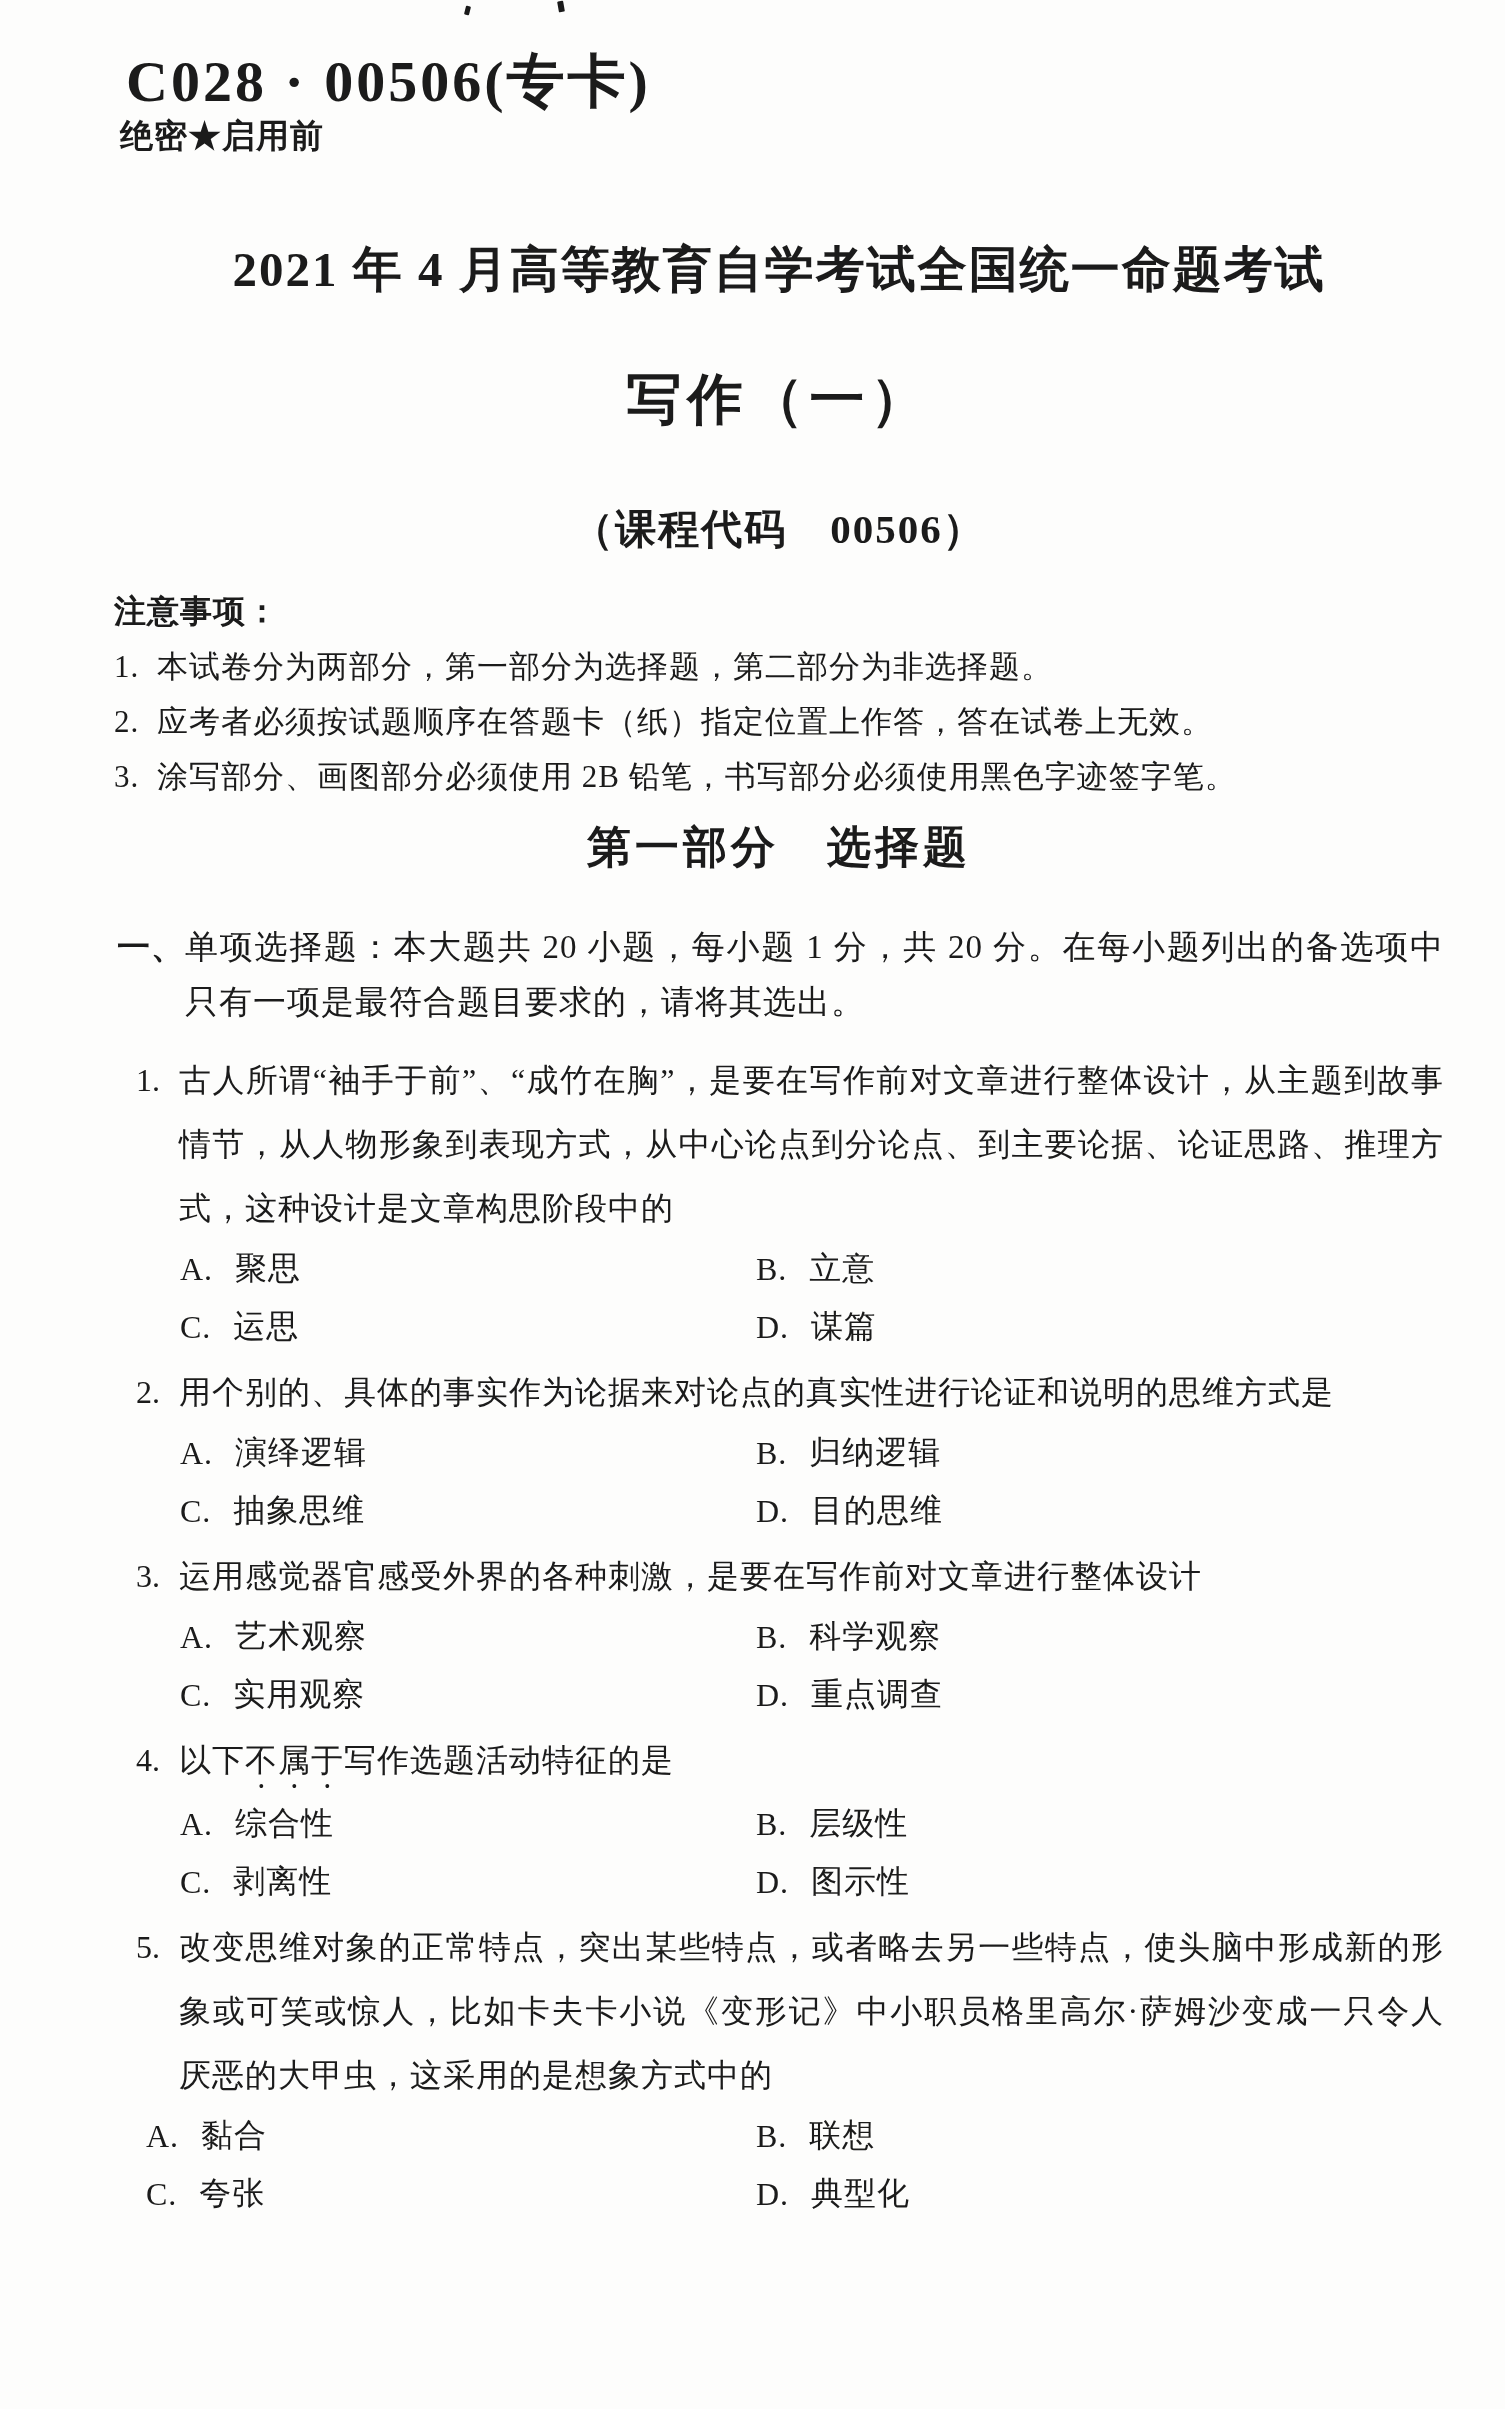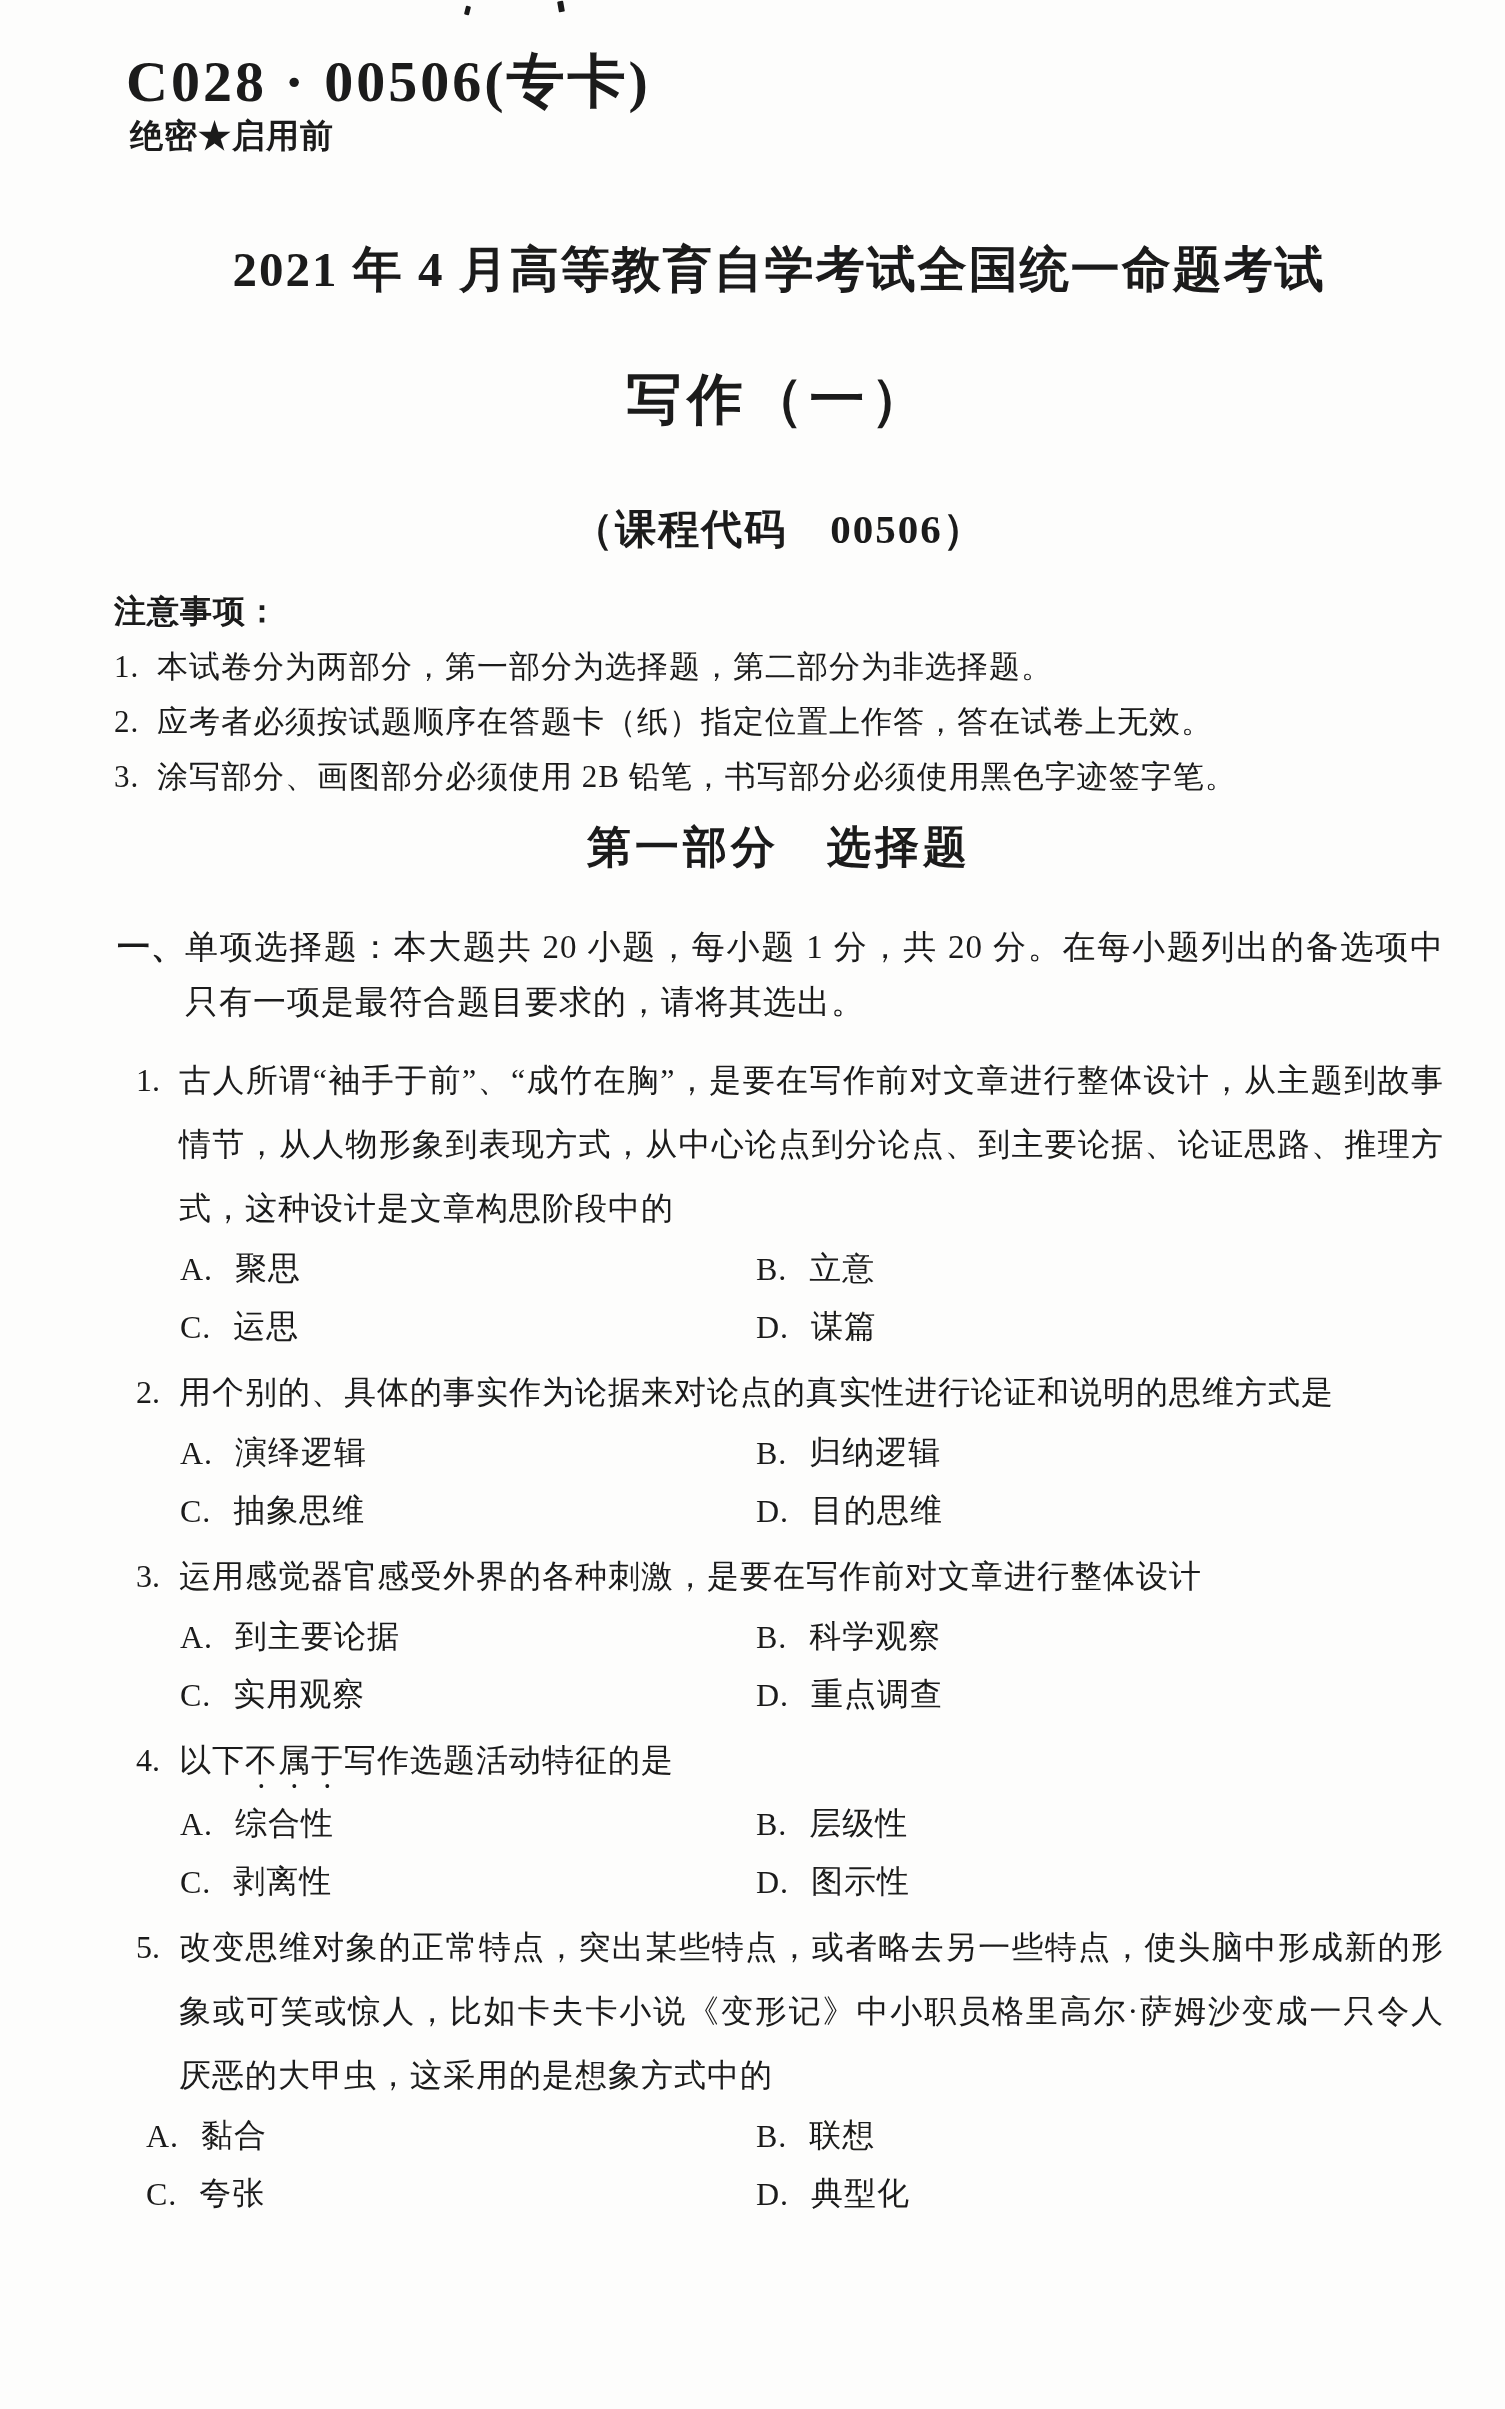--- a/index.html
+++ b/index.html
@@ -17,21 +17,21 @@
   .artifact{position:absolute;background:#1a1a1a;border-radius:1px;}
   .artifact.a1{left:465px;top:6px;width:5px;height:9px;transform:rotate(14deg);}
   .artifact.a2{left:558px;top:1px;width:6px;height:11px;transform:rotate(-10deg);}
 
   .paper-code{
     font-size:58px;font-weight:bold;line-height:64px;
     letter-spacing:3px;margin-left:12px;
     font-family:"Liberation Serif","DejaVu Serif",serif;
   }
   .secrecy{
-    margin-top:2px;margin-left:16px;
+    margin-top:2px;margin-left:6px;
     font-family:Liberation Sans, sans-serif;
     font-size:33px;font-weight:bold;line-height:40px;letter-spacing:1px;
   }
   .exam-title{
     margin-top:86px;text-align:center;
     font-size:49px;font-weight:bold;line-height:56px;letter-spacing:2px;
   }
   .subject-title{
     margin-top:60px;text-align:center;
     font-size:55px;font-weight:bold;line-height:84px;letter-spacing:6px;
@@ -170,21 +170,21 @@
     </div>
 
     <div class="question">
       <div class="q-row">
         <span class="q-num">3.</span>
         <p class="q-text">运用感觉器官感受外界的各种刺激，是要在写作前对文章进行整体设计</p>
       </div>
       <div class="q-options">
         <div class="q-option">
           <span class="opt-label">A.</span>
-          <span class="opt-text">到主要论据</span>
+          <span class="opt-text">艺术观察</span>
         </div>
         <div class="q-option">
           <span class="opt-label">B.</span>
           <span class="opt-text">科学观察</span>
         </div>
         <div class="q-option">
           <span class="opt-label">C.</span>
           <span class="opt-text">实用观察</span>
         </div>
         <div class="q-option">

